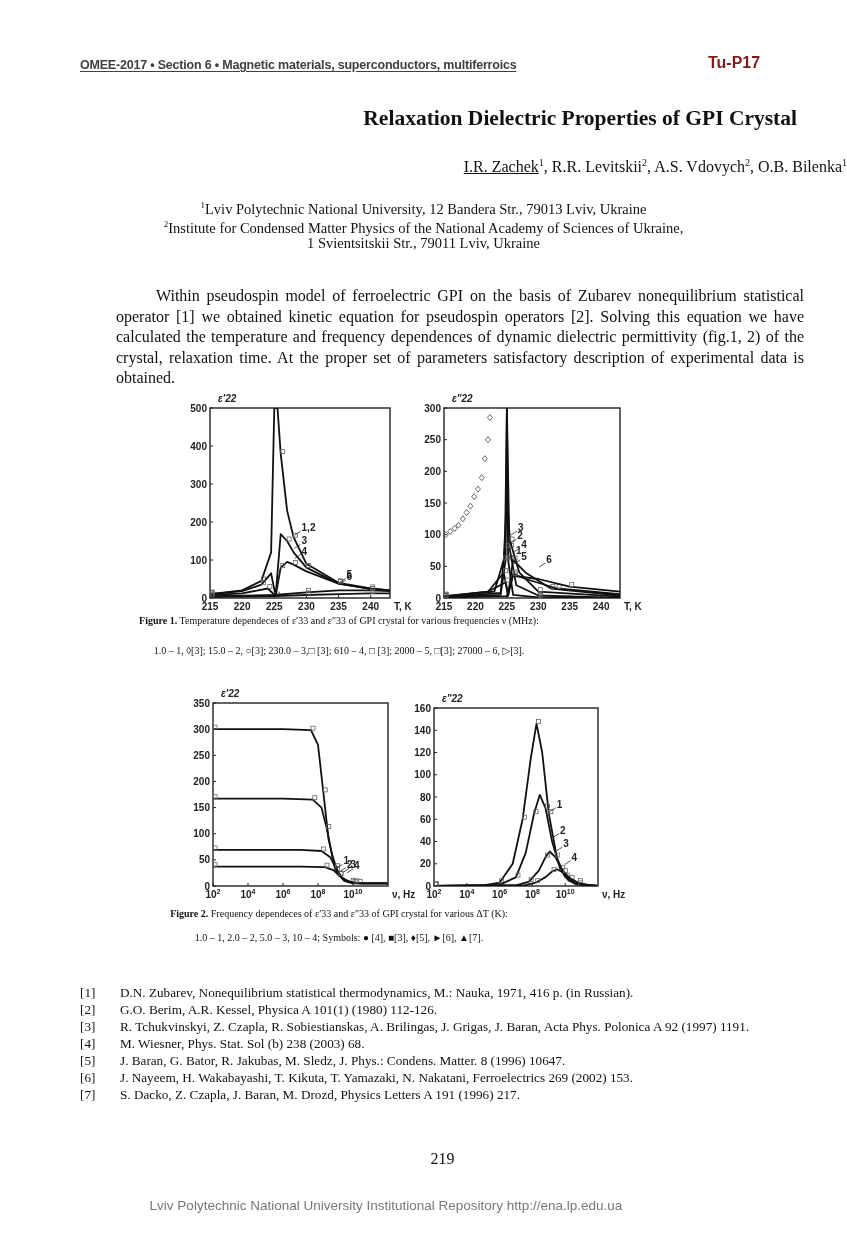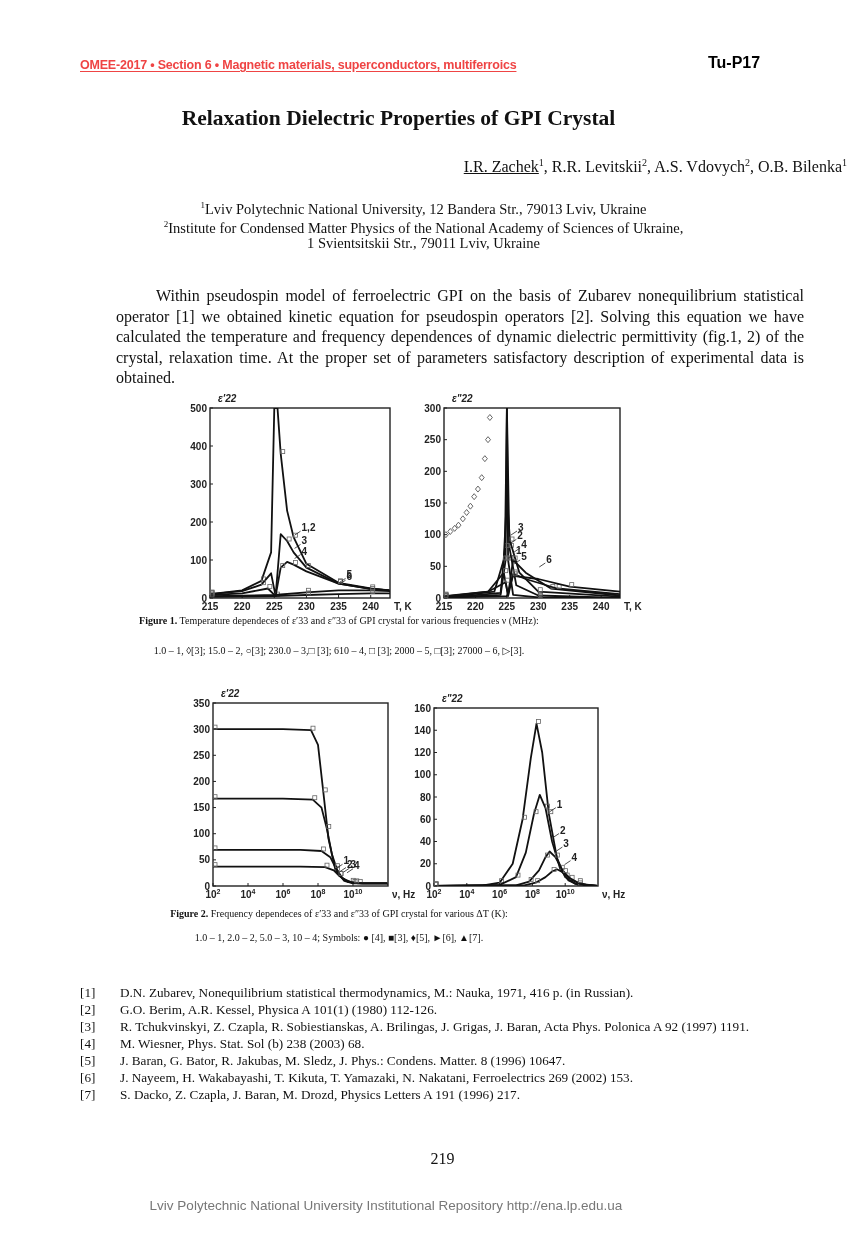--- a/index.html
+++ b/index.html
@@ -1,19 +1,19 @@
 <!DOCTYPE html>
 <html><head>
 <meta charset="utf-8">
 <style>
   html,body{margin:0;padding:0;background:#fff;}
   body{width:847px;height:1240px;position:relative;overflow:hidden;font-family:"Liberation Serif",serif;color:#111;}
-  .hdr{position:absolute;left:80px;top:58px;font-family:"Liberation Sans",sans-serif;font-weight:bold;font-size:12.5px;color:#ef4444;letter-spacing:-0.2px;text-decoration:underline;text-underline-offset:2px;}
-  .hdr-code{position:absolute;left:708px;top:54px;font-family:"Liberation Sans",sans-serif;font-weight:bold;font-size:16px;color:#000000;}
-  .title{position:absolute;left:0;width:797px;top:106px;text-align:center;font-weight:bold;font-size:21.5px;}
+  .hdr{position:absolute;left:80px;top:58px;font-family:"Liberation Sans",sans-serif;font-weight:bold;font-size:12.5px;color:#404040;letter-spacing:-0.2px;text-decoration:underline;text-underline-offset:2px;}
+  .hdr-code{position:absolute;left:708px;top:54px;font-family:"Liberation Sans",sans-serif;font-weight:bold;font-size:16px;color:#7f1d1d;}
+  .title{position:absolute;left:0;width:797px;top:106px;text-align:right;font-weight:bold;font-size:21.5px;}
   .authors{position:absolute;left:0;width:847px;top:157px;text-align:right;font-size:16px;}
   .authors sup{font-size:10px;}
   .u{text-decoration:underline;}
   .aff{position:absolute;left:0;width:847px;text-align:center;font-size:14.5px;line-height:20px;}
   .aff sup{font-size:9px;}
   .abstract{position:absolute;left:80px;width:688px;top:286px;font-size:16px;line-height:20.5px;text-align:justify;text-indent:40px;margin-left:36px;}
   .plot{position:absolute;}
   .plot svg{display:block;overflow:visible;}
   .caption{position:absolute;left:0;width:678px;text-align:center;font-size:10px;}
   .caption b{font-weight:bold;}

